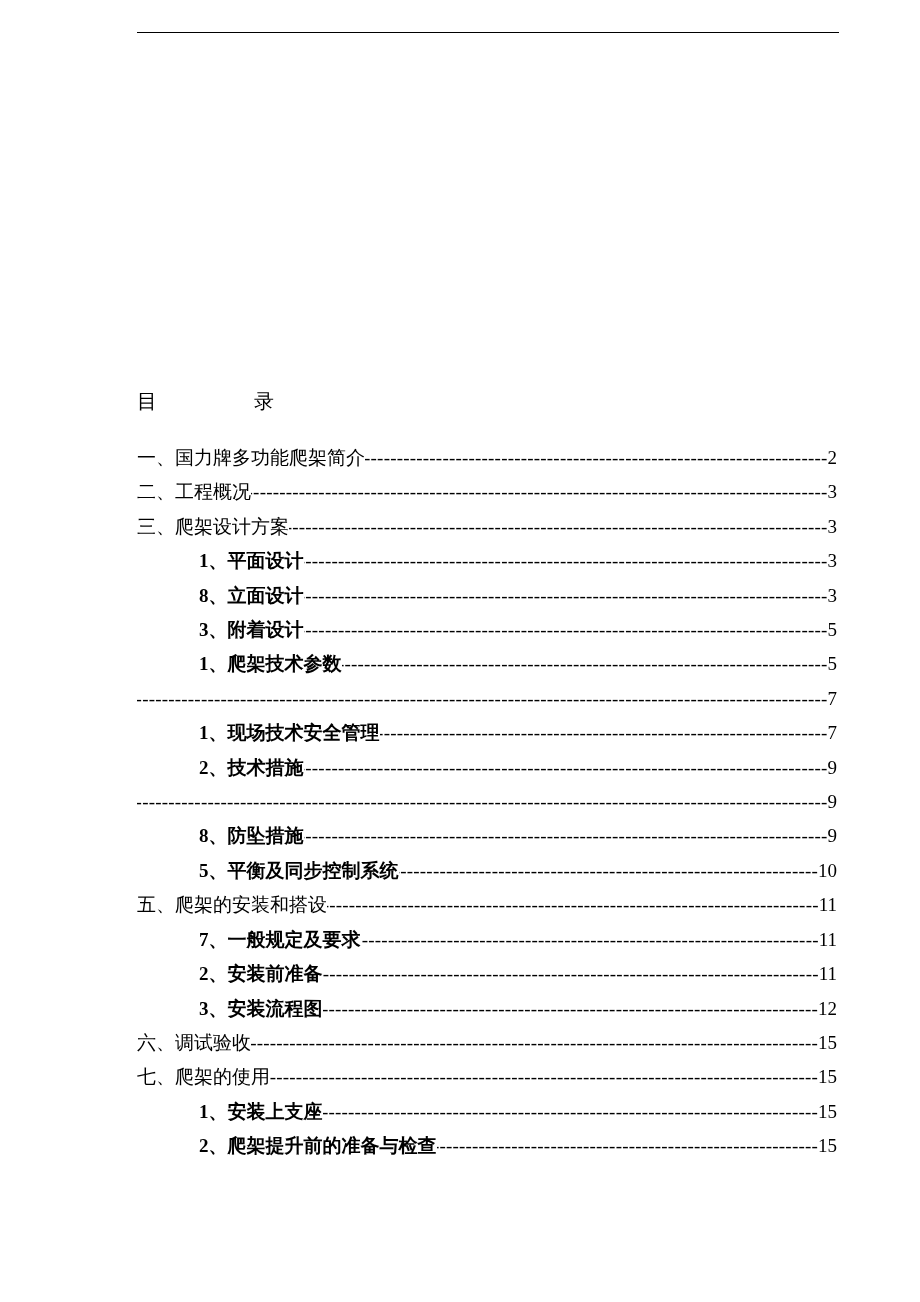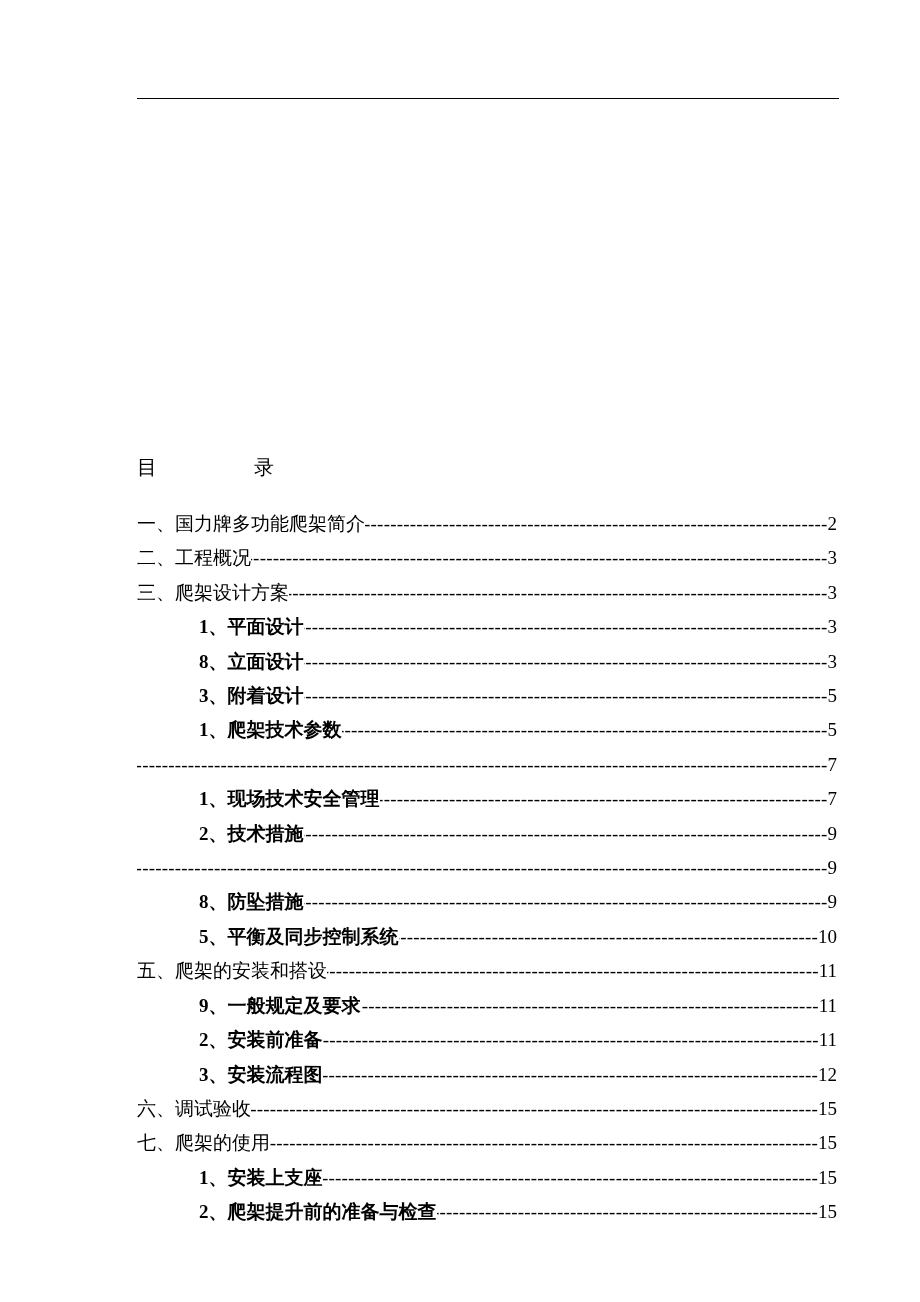--- a/index.html
+++ b/index.html
@@ -9,21 +9,21 @@
     width: 920px;
     height: 1302px;
     font-family: "SimSun", "Songti SC", "STSong", serif;
     color: #000;
   }
   .page {
     position: relative;
     width: 920px;
     height: 953px;
     box-sizing: border-box;
-    padding: 98px 86px 0 137px;
+    padding: 32px 86px 0 137px;
   }
   .top-rule {
     border-top: 1.5px solid #000;
     margin: 0 0 0 0;
     width: 702px;
   }
   .title {
     margin-top: 354px;
     font-size: 20px;
     letter-spacing: 0;
@@ -136,21 +136,21 @@
         <span class="lbl">5、平衡及同步控制系统</span>
         <span class="leader">--------------------------------------------------------------------------------------------------------------------------------</span>
         <span class="pg">10</span>
       </div>
       <div class="row indent-1">
         <span class="lbl">五、爬架的安装和搭设</span>
         <span class="leader">--------------------------------------------------------------------------------------------------------------------------------</span>
         <span class="pg">11</span>
       </div>
       <div class="row indent-2">
-        <span class="lbl">9、一般规定及要求</span>
+        <span class="lbl">7、一般规定及要求</span>
         <span class="leader">--------------------------------------------------------------------------------------------------------------------------------</span>
         <span class="pg">11</span>
       </div>
       <div class="row indent-2">
         <span class="lbl">2、安装前准备</span>
         <span class="leader">--------------------------------------------------------------------------------------------------------------------------------</span>
         <span class="pg">11</span>
       </div>
       <div class="row indent-2">
         <span class="lbl">3、安装流程图</span>

